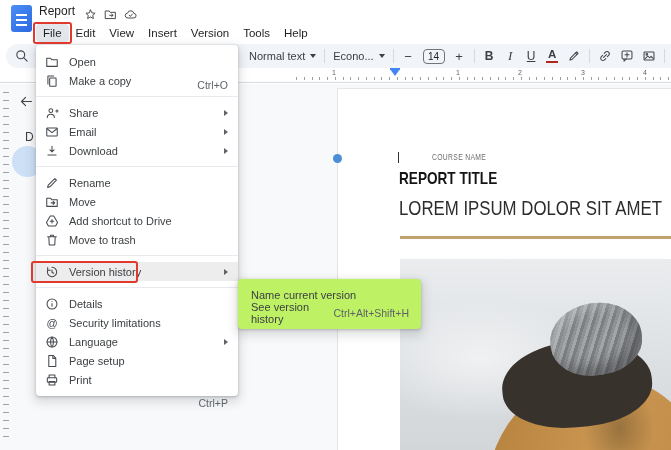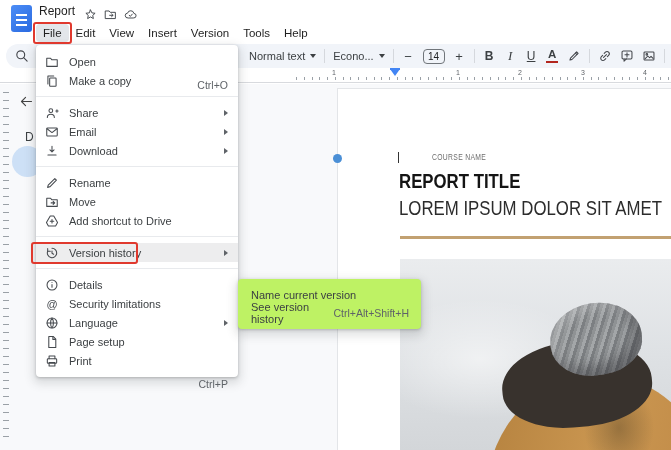--- a/index.html
+++ b/index.html
@@ -56,21 +56,21 @@
   .indent-bar { position:absolute; left:390px; top:0; width:10px; height:2px; background:#4285f4; }
 
   
   .doc-area { position:absolute; left:0; top:84px; width:671px; height:366px; background:#f8f9fb; }
   .page { position:absolute; left:337px; top:4px; width:334px; height:362px; background:#fff;
     border-left:1px solid #e3e5e8; border-top:1px solid #e3e5e8; }
   .presence-dot { position:absolute; left:-5px; top:65px; width:9px; height:9px; border-radius:50%;
     background:#4a8fd6; }
   .caret-line { position:absolute; left:60px; top:63px; width:1px; height:11px; background:#333; }
   .eyebrow { position:absolute; left:62px; top:63px; font-size:8.5px; color:#6e6e6e; letter-spacing:.4px;margin-left:32px; }
-  .rep-title { position:absolute; left:61px; top:80px; font-size:21px; font-weight:700; color:#141414; }
+  .rep-title { position:absolute; left:61px; top:80px; font-size:17px; font-weight:700; color:#141414; }
   .rep-sub { position:absolute; left:61px; top:107px; font-size:21px; font-weight:400; color:#2c2c2c; }
   .cond { display:inline-block; transform:scaleX(.8); transform-origin:0 50%; white-space:nowrap; }
   .tan-rule { position:absolute; left:62px; top:147px; width:272px; height:3px; background:#c2a171; }
 
   
   .photo { position:absolute; left:62px; top:170px; width:272px; height:192px; overflow:hidden;
     background:linear-gradient(180deg,#eaecee 0%,#dee1e4 50%,#d3d6d9 100%); }
   .fog { position:absolute; left:-30px; top:40px; width:220px; height:120px; border-radius:50%;
     background:radial-gradient(closest-side,rgba(255,255,255,.55),rgba(255,255,255,0)); }
   .jacket { position:absolute; left:88px; top:116px; width:216px; height:120px;
@@ -384,20 +384,29 @@
       <div class="mi">
         <span class="mico">
           <svg viewBox="0 0 24 24" width="100%" height="100%" fill="none" stroke="currentColor" stroke-width="1.8" stroke-linecap="round" stroke-linejoin="round">
             <path d="M9 3.5h6l6.5 11-3.3 6H5.8l-3.3-6z"></path>
             <path d="M12 9.5v6M9 12.5h6"></path>
           </svg>
         </span>
         <span class="mlabel">Add shortcut to Drive</span>
         <span class="mright"></span>
       </div>
+      <div class="mi">
+        <span class="mico">
+          <svg viewBox="0 0 24 24" width="100%" height="100%" fill="none" stroke="currentColor" stroke-width="1.8" stroke-linecap="round" stroke-linejoin="round">
+            <path d="M4.5 6.5h15M9.5 6V4h5v2M6.5 6.5l.8 14h9.4l.8-14"></path>
+          </svg>
+        </span>
+        <span class="mlabel">Move to trash</span>
+        <span class="mright"></span>
+      </div>
       <div class="mdiv"></div>
       <div class="mi hl">
         <span class="mico">
           <svg viewBox="0 0 24 24" width="100%" height="100%" fill="none" stroke="currentColor" stroke-width="1.8" stroke-linecap="round" stroke-linejoin="round">
             <path d="M12 4a8 8 0 1 1-7.4 5"></path>
             <path d="M4.6 4.5V9h4.5"></path>
             <path d="M12 8.5v4l2.8 1.7"></path>
           </svg>
         </span>
         <span class="mlabel">Version history</span>

